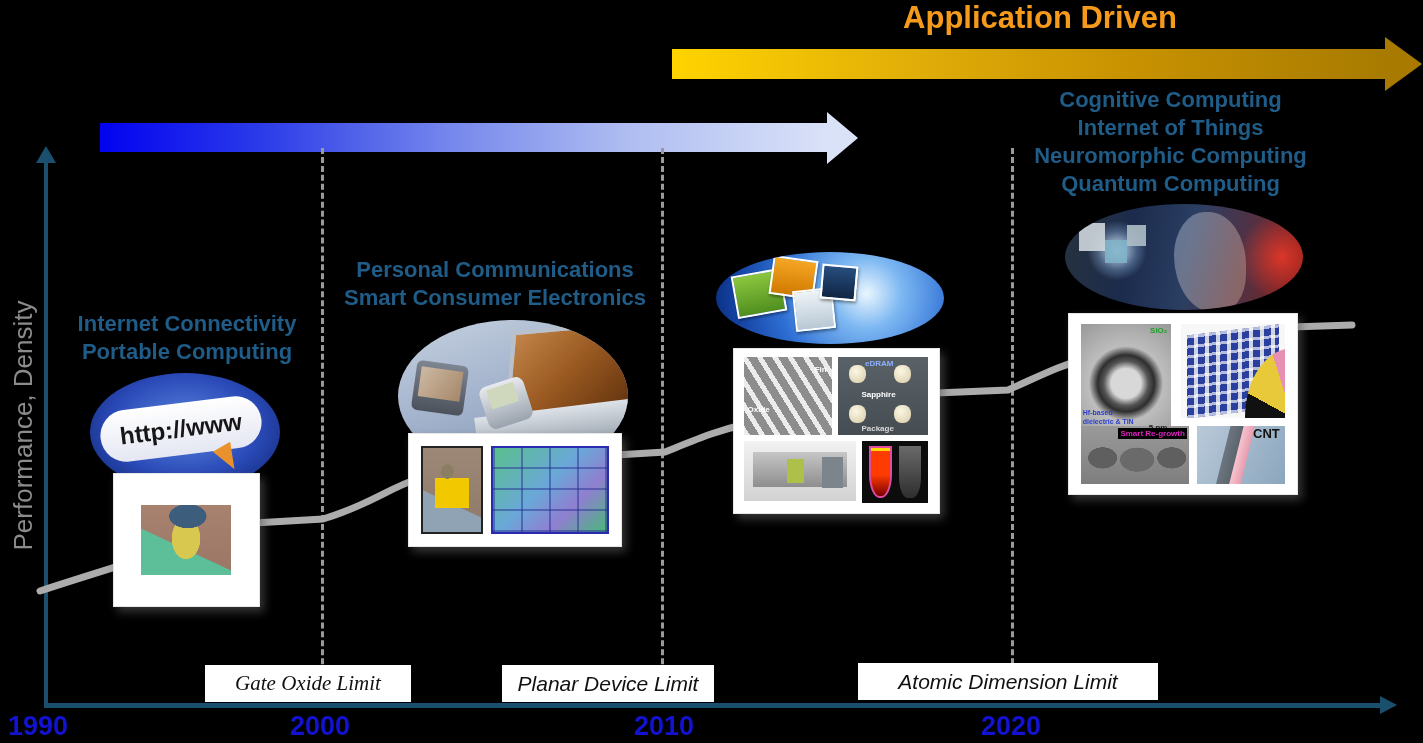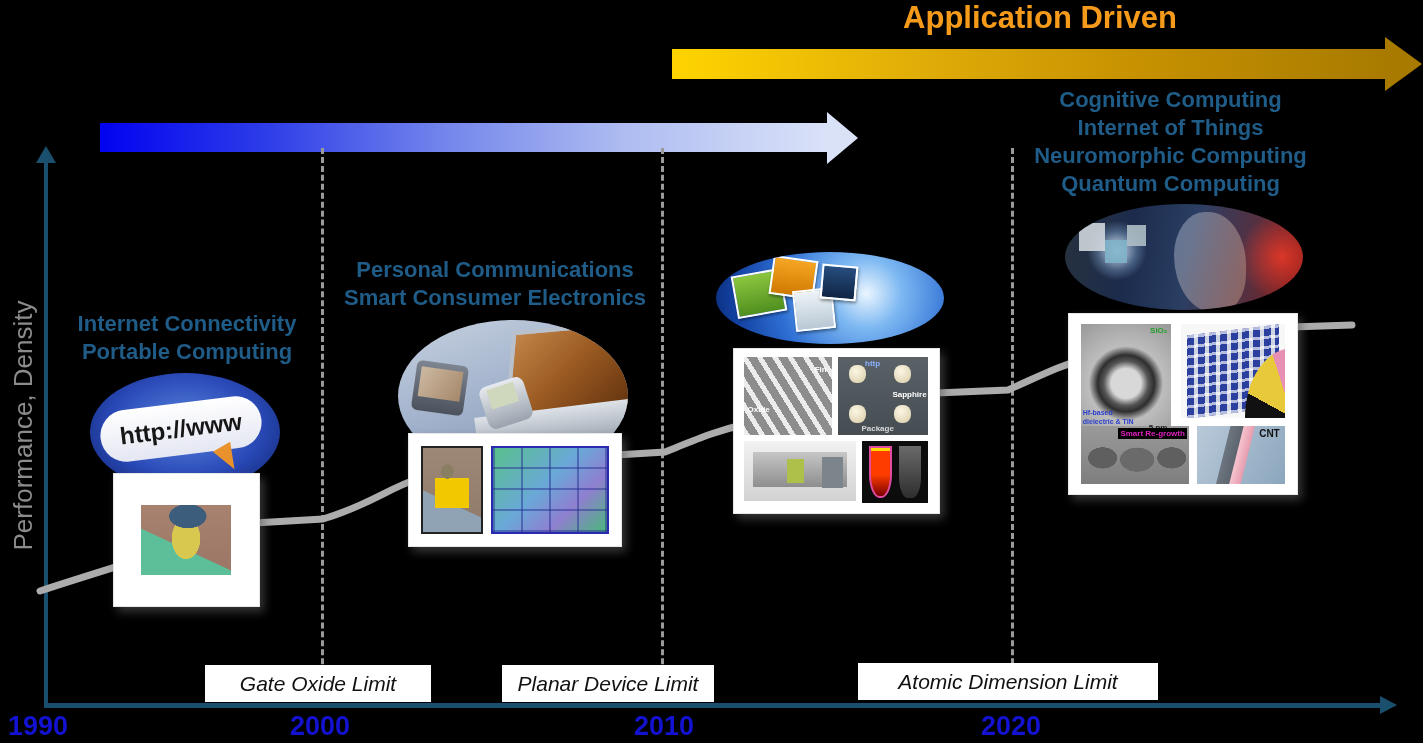--- a/index.html
+++ b/index.html
@@ -253,22 +253,22 @@
   <div class="abs frame b3">
     <div class="abs b3-tl">
       <span class="lbl" style="left:4%;top:62%;color:#fff;">Oxide</span>
       <span class="lbl" style="right:6%;top:10%;color:#fff;">Fin</span>
     </div>
     <div class="abs b3-tr">
       <div class="bulb" style="left:12%;top:10%;"></div>
       <div class="bulb" style="left:62%;top:10%;"></div>
       <div class="bulb" style="left:12%;top:62%;"></div>
       <div class="bulb" style="left:62%;top:62%;"></div>
-      <span class="lbl" style="left:30%;top:2%;color:#8ab0ff;">http</span>
-      <span class="lbl" style="left:26%;top:42%;color:#ffffff;margin-left:31px;">Sapphire</span>
+      <span class="lbl" style="left:30%;top:2%;color:#8ab0ff;">eDRAM</span>
+      <span class="lbl" style="left:26%;top:42%;color:#ffffff;">Sapphire</span>
       <span class="lbl" style="left:26%;top:86%;color:#d8d8d8;">Package</span>
     </div>
     <div class="abs b3-bl">
       <div class="abs m1"></div>
       <div class="abs m2"></div>
       <div class="abs m3"></div>
     </div>
     <div class="abs b3-br">
       <div class="abs cr"></div>
       <div class="abs cg"></div>
@@ -284,25 +284,25 @@
     <div class="abs b4-tr">
       <div class="abs arr"></div>
       <div class="abs wed"></div>
     </div>
     <div class="abs b4-bl">
       <span class="lbl" style="right:2%;top:4%;color:#e020c0;background:#000;padding:1px 2px;">Smart Re-growth</span>
     </div>
     <div class="abs b4-br">
       <div class="abs band"></div>
       <div class="abs cntw"></div>
-      <span class="lbl" style="right:6%;top:6%;color:#111;font-size:10px;">CNT</span>
-    </div>
-  </div>
-
-  <div class="abs limit" style="left:205px;top:665px;width:226px;height:37px;">
+      <span class="lbl" style="right:6%;top:6%;color:#111;font-size:13px;">CNT</span>
+    </div>
+  </div>
+
+  <div class="abs limit" style="left:205px;top:665px;width:206px;height:37px;font-family:Liberation Serif, serif;">
     <span>Gate Oxide Limit</span>
   </div>
   <div class="abs limit" style="left:502px;top:665px;width:212px;height:37px;">
     <span>Planar Device Limit</span>
   </div>
   <div class="abs limit" style="left:858px;top:663px;width:300px;height:37px;">
     <span>Atomic Dimension Limit</span>
   </div>
 
   <div class="abs year" style="left:8px;">1990</div>

